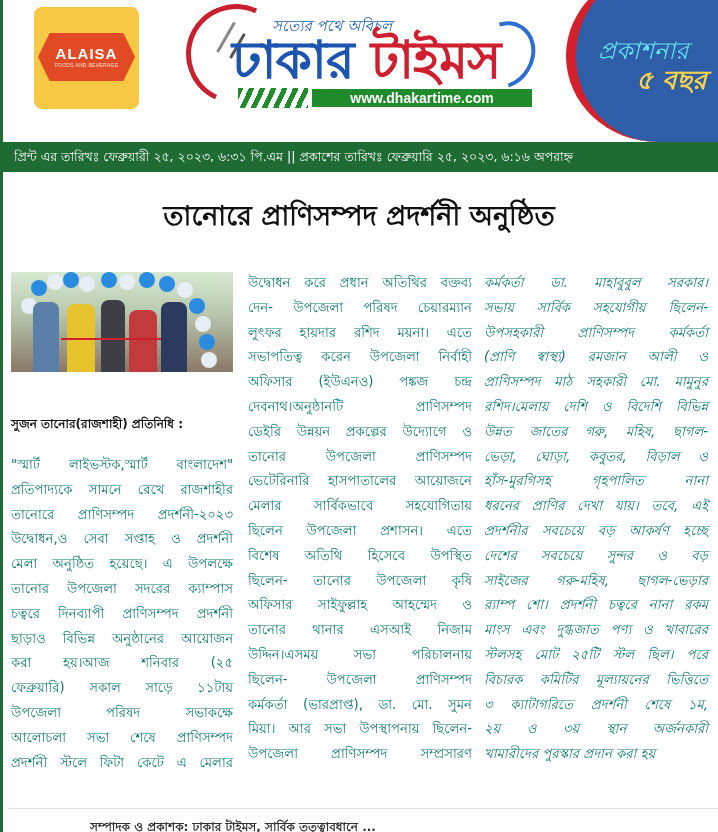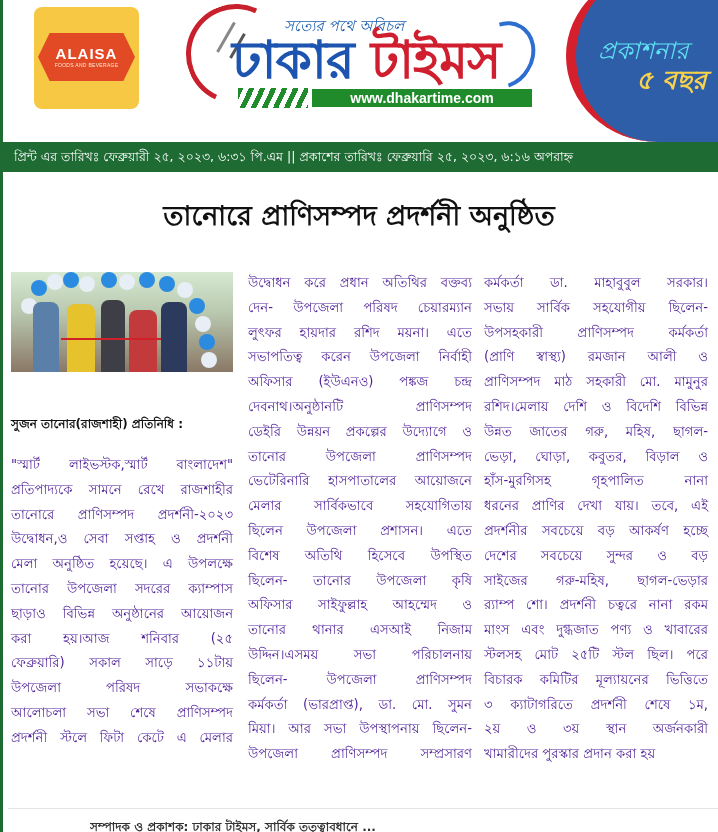--- a/index.html
+++ b/index.html
@@ -12,21 +12,21 @@
     .sponsor { position: absolute; left: 34px; top: 7px; width: 105px; height: 102px; background: #f6c843; border-radius: 8px; }
     .sponsor-hex { position: absolute; left: 4px; top: 26px; width: 97px; height: 48px; background: #e24a26;
       clip-path: polygon(12% 0, 88% 0, 100% 50%, 88% 100%, 12% 100%, 0 50%); display: flex; flex-direction: column; align-items: center; justify-content: center; }
     .sponsor-name { color: #fff; font-family: "Liberation Sans", sans-serif; font-weight: bold; font-size: 15px; letter-spacing: 1px; line-height: 16px; }
     .sponsor-sub { color: #ffe7cf; font-family: "Liberation Sans", sans-serif; font-size: 5px; letter-spacing: 0.3px; }
 
     .logo { position: absolute; left: 186px; top: 0; width: 352px; height: 112px; }
     .logo-clock { position: absolute; left: 0; top: 4px; width: 100px; height: 100px; border: 5px solid #c8202c; border-right-color: transparent; border-bottom-color: transparent; border-radius: 50%; transform: rotate(-20deg); }
     .logo-clock-hand1 { position: absolute; left: 43px; top: 30px; width: 3px; height: 28px; background: #555; transform: rotate(30deg); transform-origin: bottom; }
     .logo-clock-hand2 { position: absolute; left: 30px; top: 52px; width: 3px; height: 34px; background: #888; transform: rotate(-150deg); transform-origin: top; }
-    .logo-tagline { position: absolute; left: 86px; top: 14px; font-family: "DejaVu Serif", serif; font-size: 15px; color: #1e5fb0; font-style: italic; margin-left: 12px; }
+    .logo-tagline { position: absolute; left: 86px; top: 14px; font-family: "DejaVu Serif", serif; font-size: 15px; color: #1e5fb0; font-style: italic; }
     .logo-main { position: absolute; left: 46px; top: 30px; font-family: "DejaVu Sans", sans-serif; font-weight: bold; font-size: 52px; line-height: 60px; letter-spacing: -1px; }
     .logo-main .blue { color: #1d54b0; }
     .logo-main .red { color: #cf1f2e; }
     .logo-arc { position: absolute; right: 4px; top: 20px; width: 60px; height: 70px; border: 4px solid #2c6fd1; border-left-color: transparent; border-bottom-color: transparent; border-radius: 50%; transform: rotate(30deg); }
     .logo-url-bar { position: absolute; left: 52px; top: 88px; width: 294px; height: 20px; }
     .logo-stripes { position: absolute; left: 0; top: 0; width: 70px; height: 20px;
       background: repeating-linear-gradient(115deg, #1f8b2a 0 5px, transparent 5px 10px); }
     .logo-url { position: absolute; left: 74px; top: 1px; width: 220px; height: 18px; background: #1f8b2a; color: #fff; font-family: "Liberation Sans", sans-serif; font-weight: bold; font-size: 14px; line-height: 18px; text-align: center; }
 
     .anniv { position: absolute; left: 566px; top: -30px; width: 220px; height: 172px; background: #2f5ea8; border-radius: 50% 0 0 50% / 60% 0 0 60%; border-left: 10px solid #d4202c; }
@@ -40,25 +40,25 @@
     .headline { position: absolute; left: 0; top: 196px; width: 718px; text-align: center; font-weight: bold; font-size: 27px; color: #111; line-height: 40px; }
 
     
     .photo { position: absolute; left: 11px; top: 272px; width: 222px; height: 100px; overflow: hidden; background: linear-gradient(180deg, #d7e9d2 0%, #b9c9b0 40%, #8a7866 100%); }
     .balloon { position: absolute; border-radius: 50%; }
     .person { position: absolute; bottom: 0; border-radius: 8px 8px 0 0; }
     .ribbon { position: absolute; left: 50px; top: 66px; width: 100px; height: 2px; background: #d0202a; }
 
     .byline { position: absolute; left: 11px; top: 412px; width: 222px; font-weight: bold; font-size: 12px; line-height: 24px; color: #111; white-space: nowrap; }
 
-    .col { position: absolute; font-size: 13.2px; line-height: 24.8px; text-align: justify; text-align-last: justify; color: #4c1d95; }
+    .col { position: absolute; font-size: 13.2px; line-height: 24.8px; text-align: justify; text-align-last: justify; color: #0f766e; }
     .col .ln { display: block; white-space: nowrap; height: 24.8px; text-align-last: justify; }
     .col-left { left: 11px; top: 453px; width: 222px; }
     .col-mid { left: 248px; top: 271px; width: 224px; }
-    .col-right { left: 484px; top: 271px; width: 224px; }
+    .col-right { left: 484px; top: 271px; width: 224px; font-style: italic; }
     .ln.last { text-align-last: left; }
 
     .footer-rule { position: absolute; left: 8px; top: 808px; width: 710px; height: 1px; background: #e4e4e4; }
     .footer-text { position: absolute; left: 90px; top: 818px; font-size: 12px; color: #333; white-space: nowrap; overflow: hidden; height: 14px; font-weight: bold; }
   </style>
 </head>
 <body>
 
 <div class="left-rule"></div>
 
@@ -120,20 +120,21 @@
 
 <div class="byline">সুজন তানোর(রাজশাহী) প্রতিনিধি :</div>
 
 <div class="col col-left">
   <span class="ln">"স্মার্ট লাইভস্টক,স্মার্ট বাংলাদেশ"</span>
   <span class="ln">প্রতিপাদ্যকে সামনে রেখে রাজশাহীর</span>
   <span class="ln">তানোরে প্রাণিসম্পদ প্রদর্শনী-২০২৩</span>
   <span class="ln">উদ্বোধন,ও সেবা সপ্তাহ ও প্রদর্শনী</span>
   <span class="ln">মেলা অনুষ্ঠিত হয়েছে। এ উপলক্ষে</span>
   <span class="ln">তানোর উপজেলা সদরের ক্যাম্পাস</span>
+  <span class="ln">চত্বরে দিনব্যাপী প্রাণিসম্পদ প্রদর্শনী</span>
   <span class="ln">ছাড়াও বিভিন্ন অনুষ্ঠানের আয়োজন</span>
   <span class="ln">করা হয়।আজ শনিবার (২৫</span>
   <span class="ln">ফেব্রুয়ারি) সকাল সাড়ে ১১টায়</span>
   <span class="ln">উপজেলা পরিষদ সভাকক্ষে</span>
   <span class="ln">আলোচলা সভা শেষে প্রাণিসম্পদ</span>
   <span class="ln">প্রদর্শনী স্টলে ফিটা কেটে এ মেলার</span>
 </div>
 
 <div class="col col-mid">
   <span class="ln">উদ্বোধন করে প্রধান অতিথির বক্তব্য</span>

